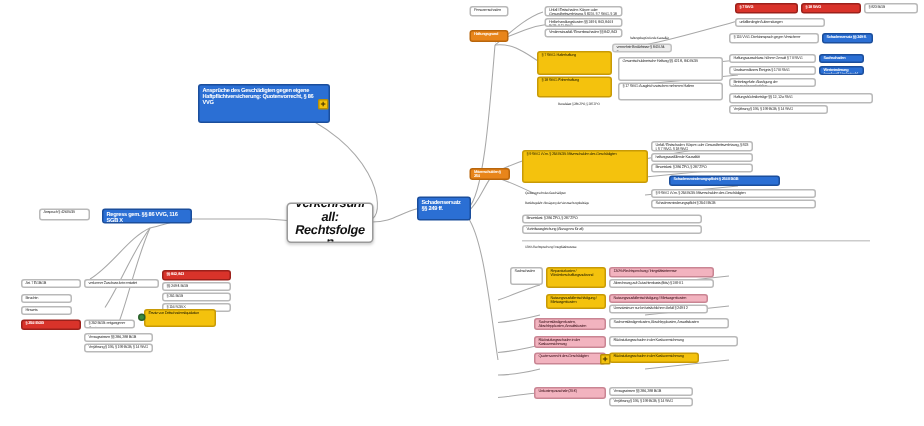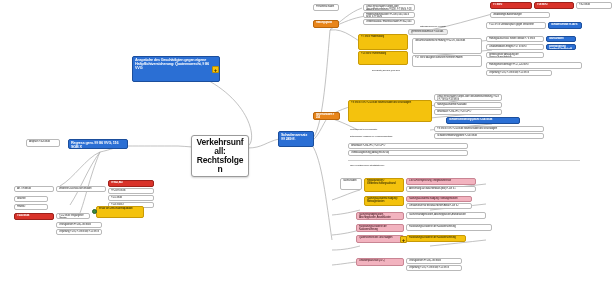--- a/index.html
+++ b/index.html
@@ -141,21 +141,21 @@
       <path d="M430,56 C452,54 470,52 492,50"></path>
       <path d="M430,106 C450,102 470,98 492,96"></path>
       <path d="M430,118 C452,116 470,114 492,112"></path>
       <path d="M430,130 C452,128 470,126 492,124"></path>
       <path d="M430,190 C450,188 468,186 486,184"></path>
       <path d="M430,210 C450,208 468,206 486,204"></path>
       <path d="M430,246 C450,244 468,242 486,240"></path>
     </g>
   </svg>
 
-  <div class="node center" style="left:191px; top:135px; width:58px; height:42px;">Verkehrsunfall: Rechtsfolgen</div>
+  <div class="node center" style="left:191px; top:135px; width:58px; height:27px;font-style:italic;">Verkehrsunfall: Rechtsfolgen</div>
 
   <div class="node blue s4" style="left:132px; top:56px; width:88px; height:26px;">Ansprüche des Geschädigten gegen eigene Haftpflichtversicherung: Quotenvorrecht, § 86 VVG</div>
   <div class="icon-plus" style="left:212px; top:66px;">+</div>
 
   <div class="node blue s4" style="left:68px; top:139px; width:60px; height:10px;">Regress gem. §§ 86 VVG, 116 SGB X</div>
   <div class="node white tiny" style="left:26px; top:139px; width:34px; height:8px;">Anspruch § 426 BGB</div>
 
   <div class="node blue s4" style="left:278px; top:131px; width:36px; height:16px;">Schadensersatz §§ 249 ff.</div>
 
   <div class="node orange tiny" style="left:313px; top:20px; width:26px; height:8px;">Haftungsgrund</div>

